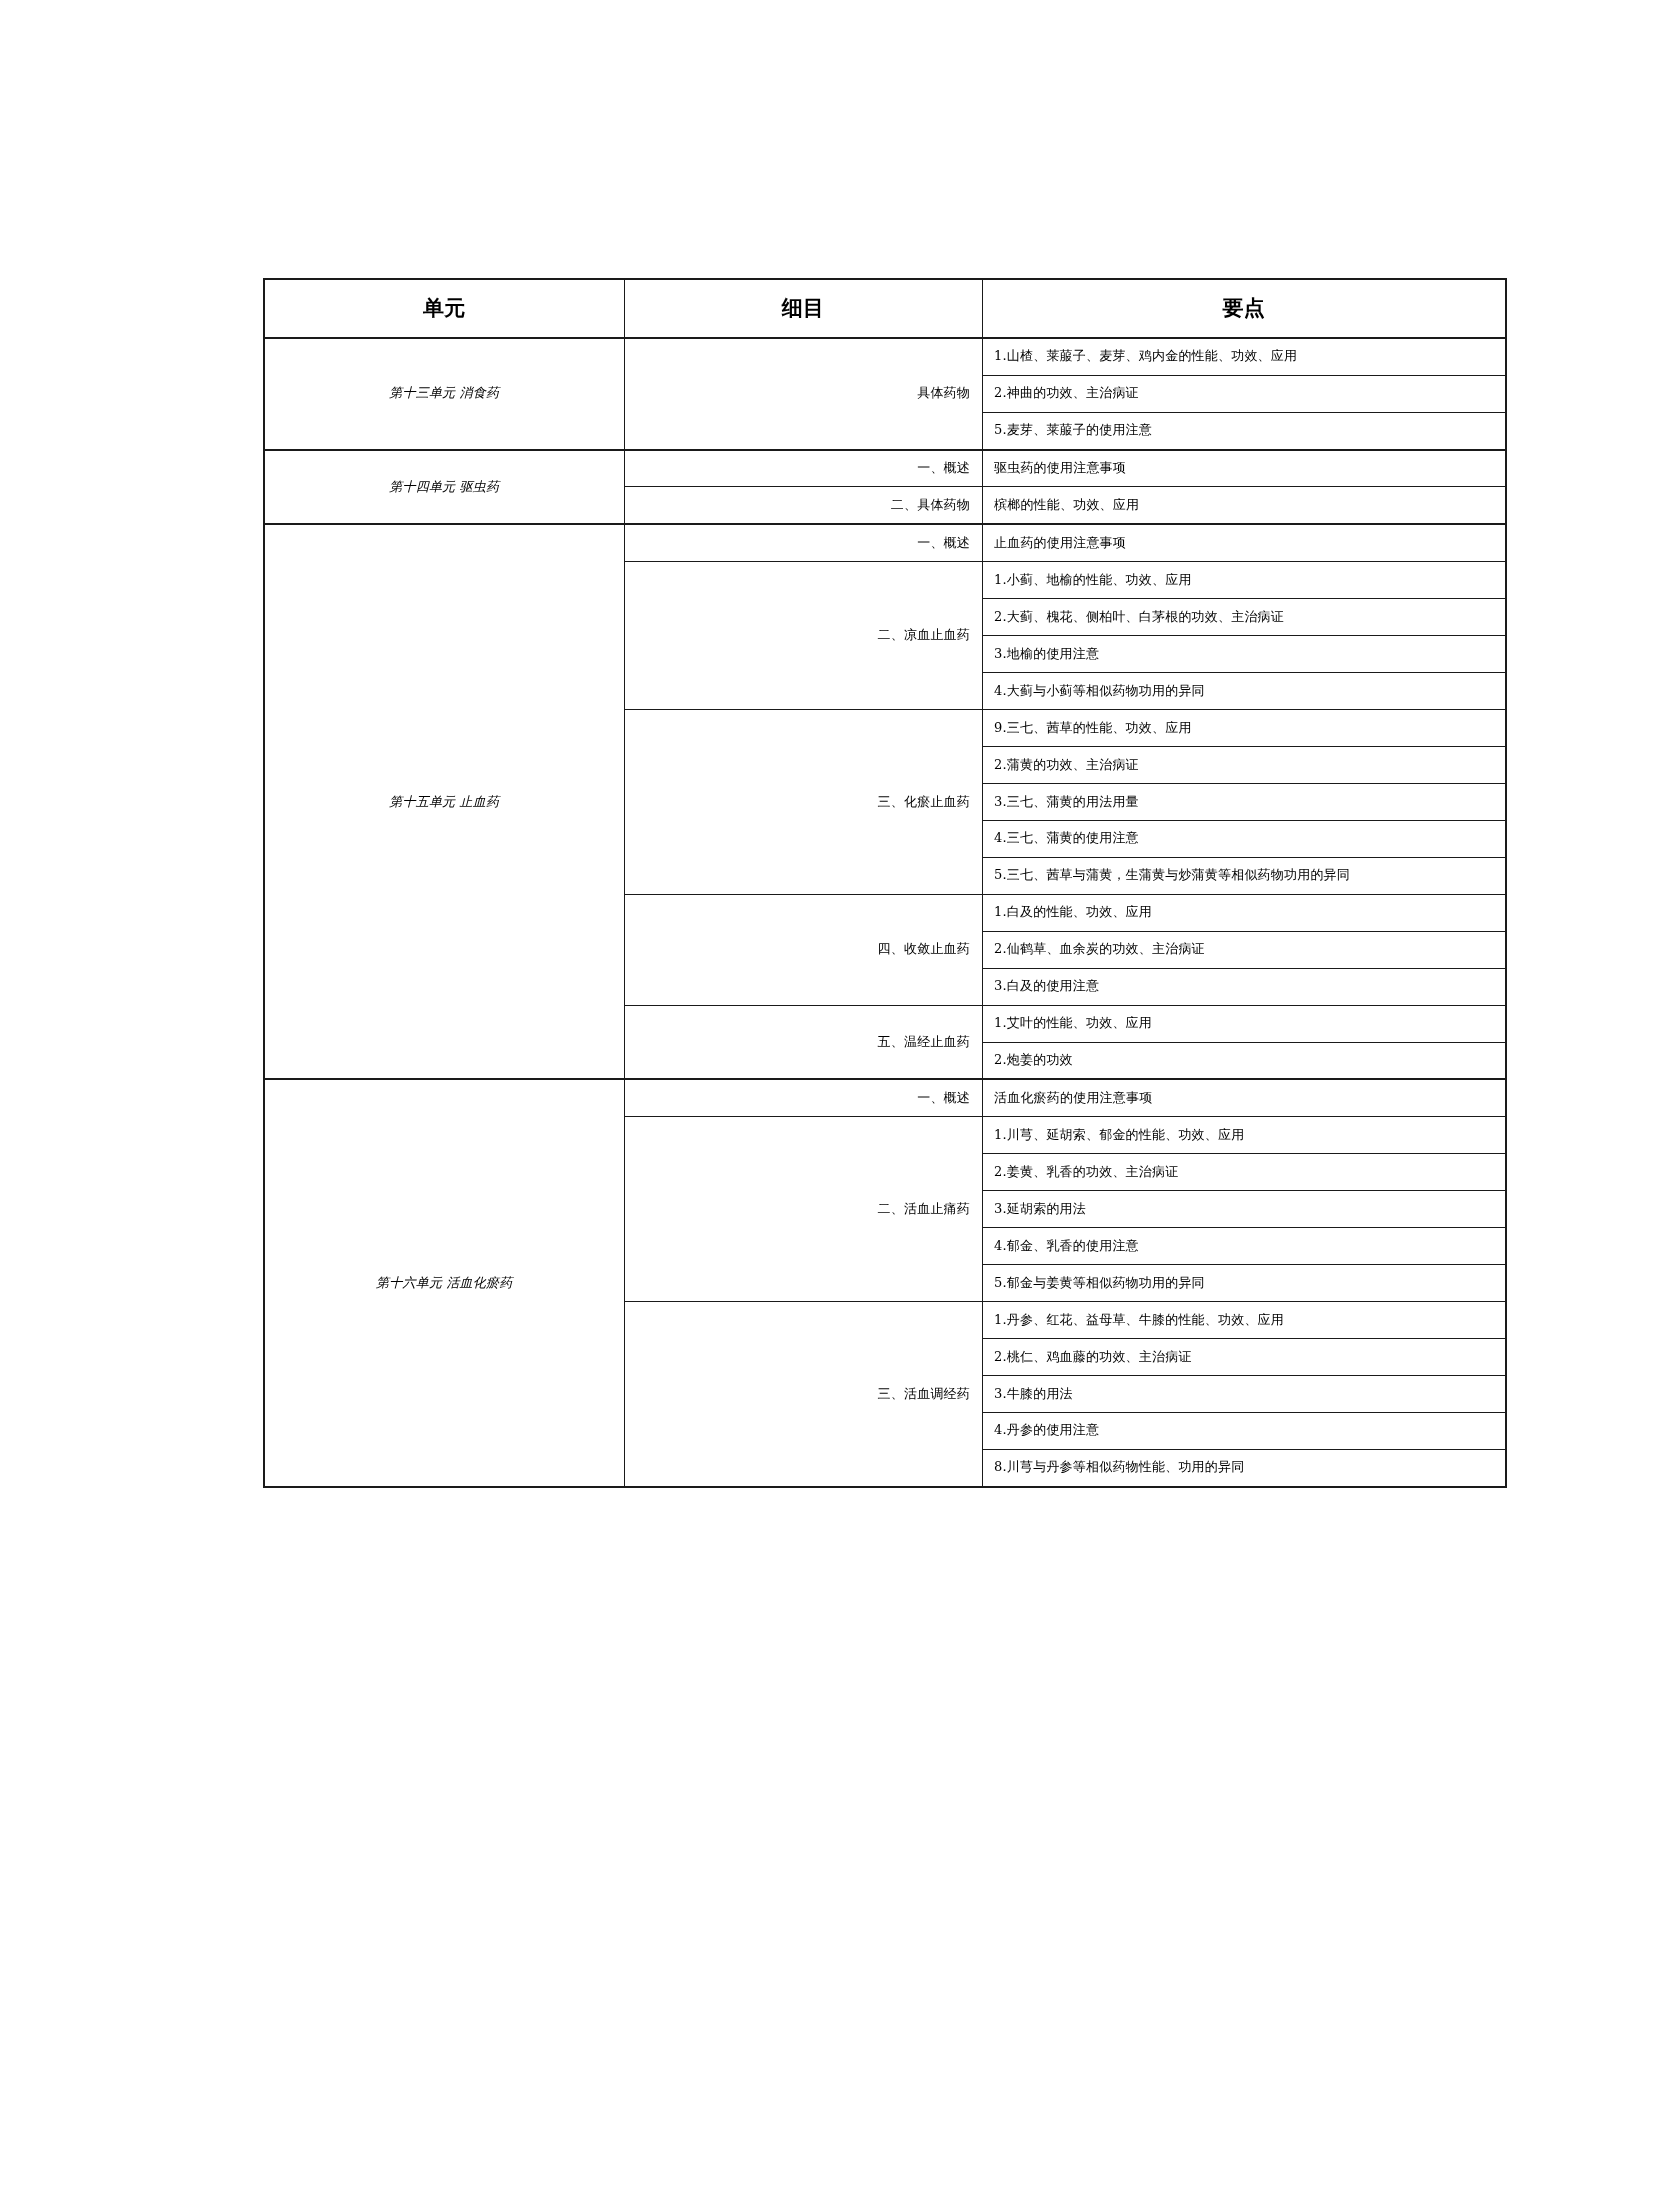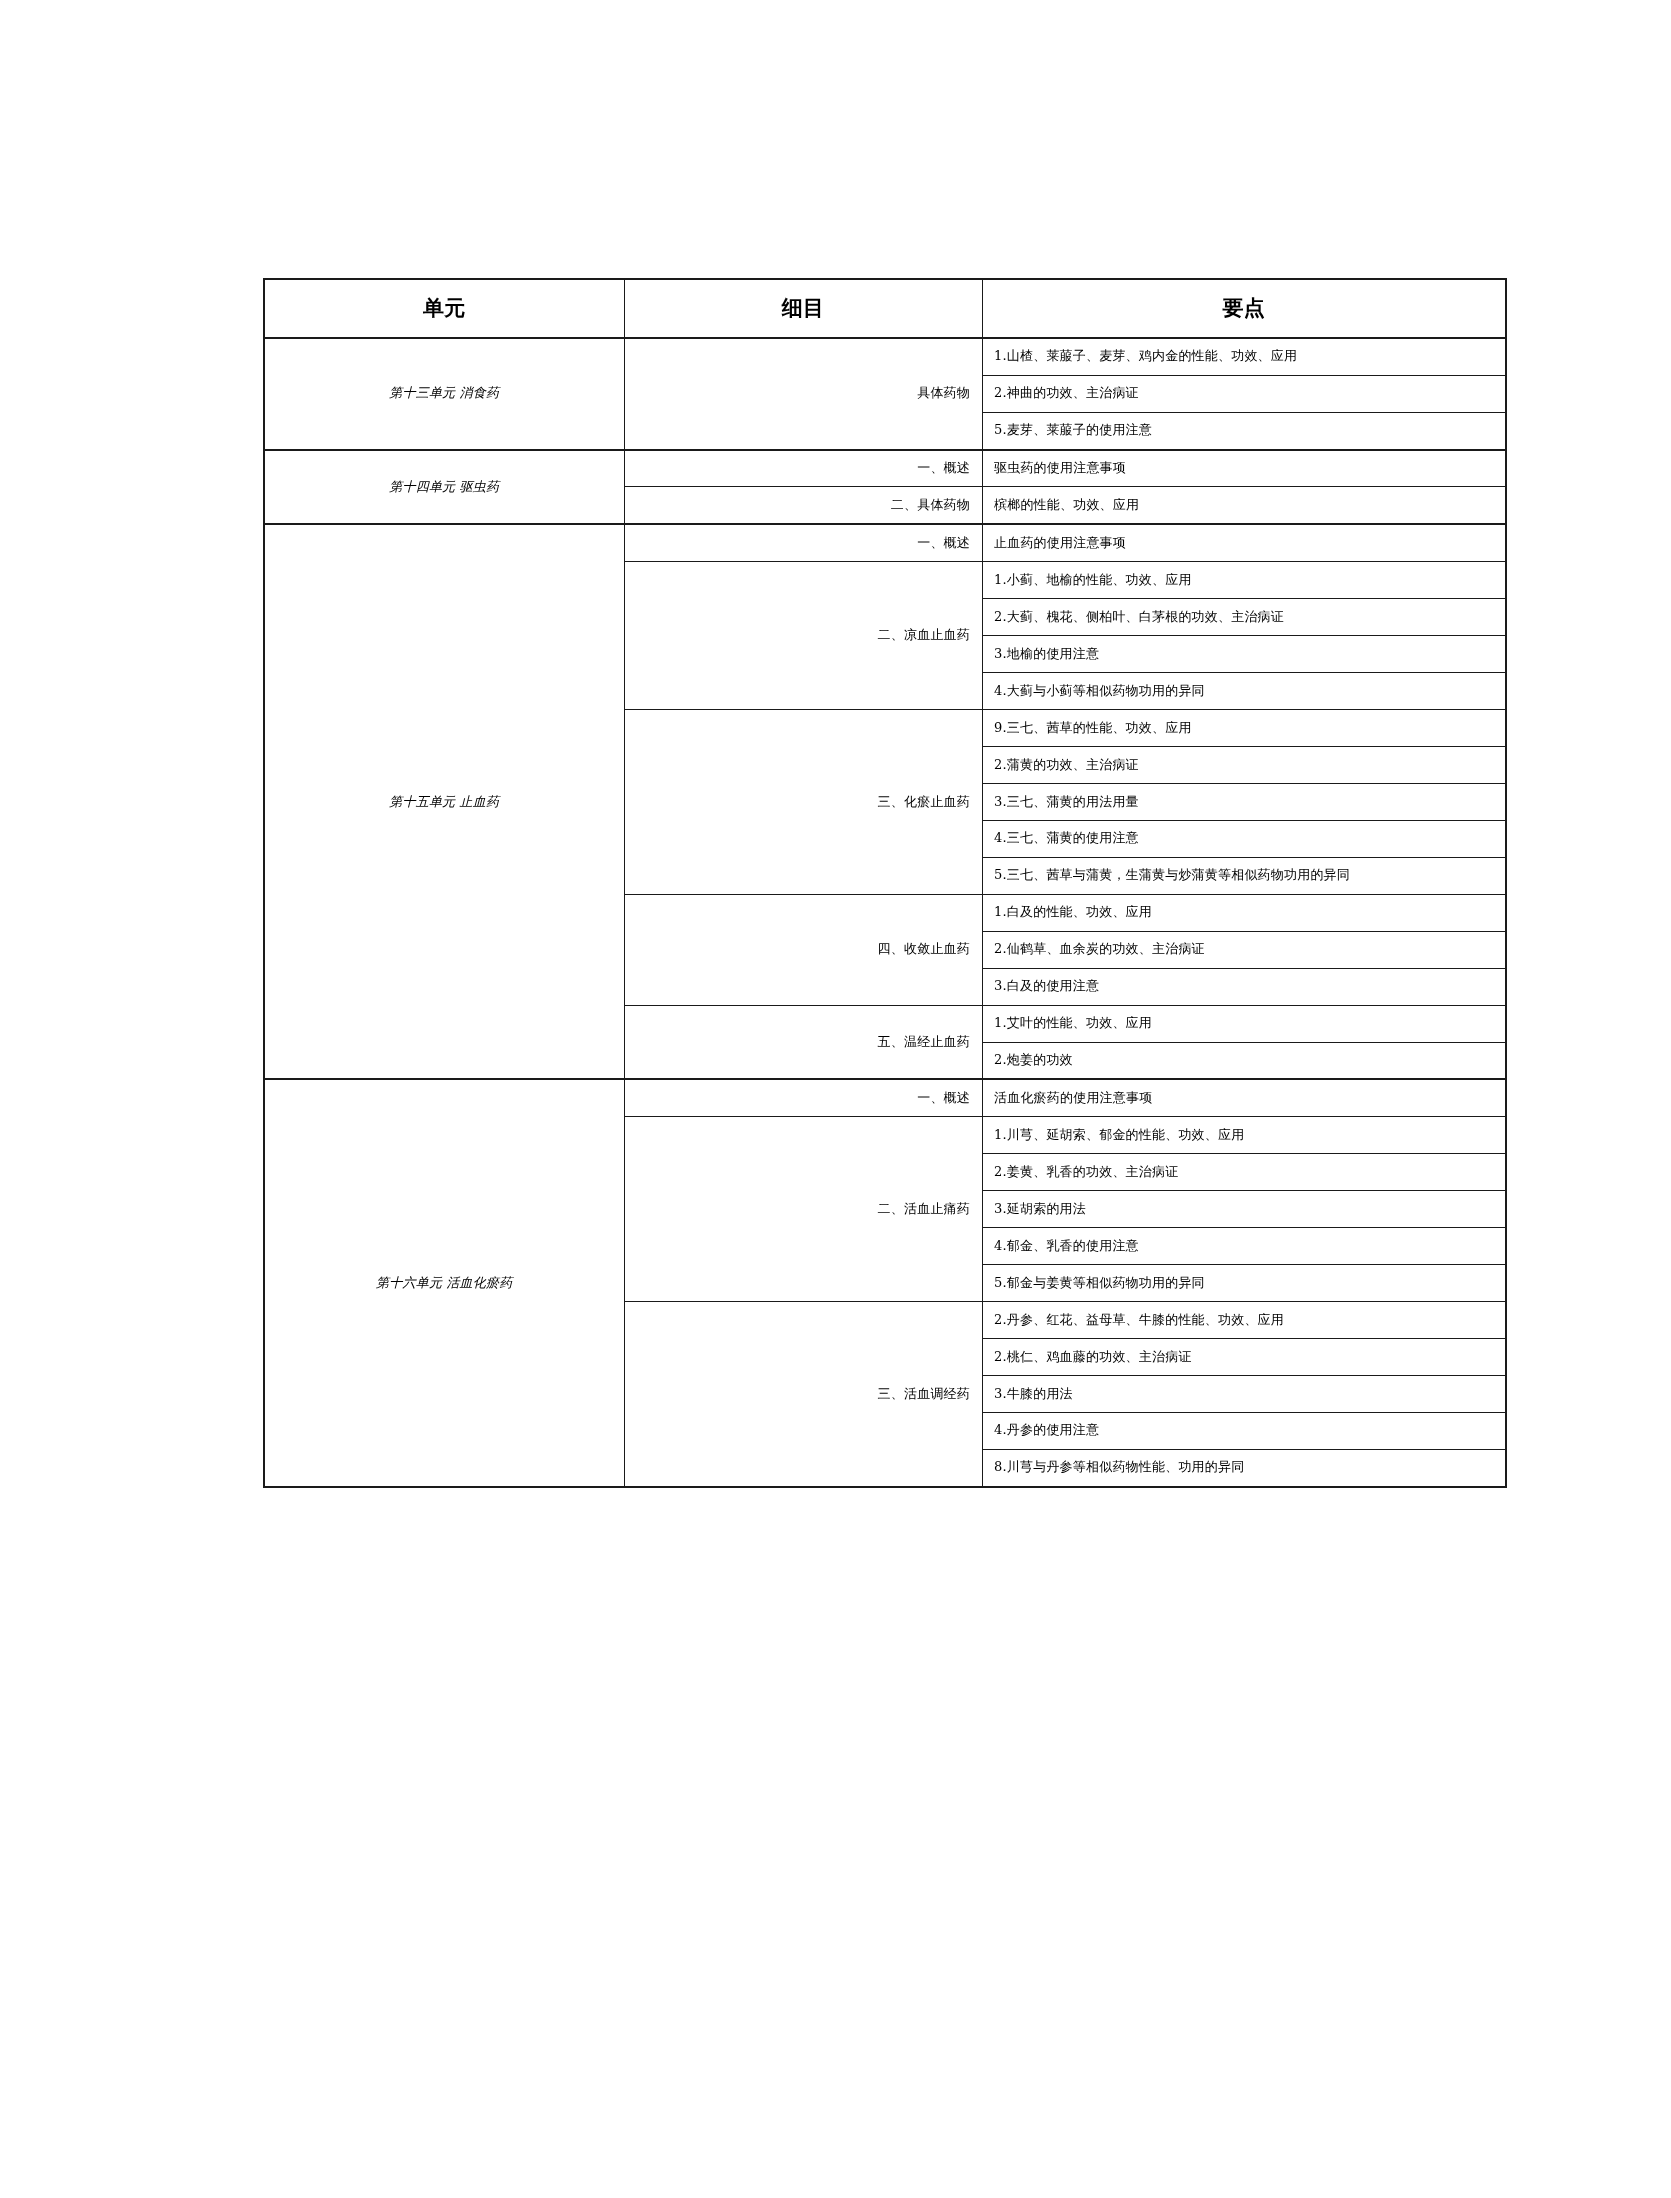--- a/index.html
+++ b/index.html
@@ -193,21 +193,21 @@
             <td class="point-cell">3.延胡索的用法</td>
           </tr>
           <tr>
             <td class="point-cell">4.郁金、乳香的使用注意</td>
           </tr>
           <tr>
             <td class="point-cell">5.郁金与姜黄等相似药物功用的异同</td>
           </tr>
           <tr>
             <td class="detail-cell" rowspan="5">三、活血调经药</td>
-            <td class="point-cell">2.丹参、红花、益母草、牛膝的性能、功效、应用</td>
+            <td class="point-cell">1.丹参、红花、益母草、牛膝的性能、功效、应用</td>
           </tr>
           <tr>
             <td class="point-cell">2.桃仁、鸡血藤的功效、主治病证</td>
           </tr>
           <tr>
             <td class="point-cell">3.牛膝的用法</td>
           </tr>
           <tr>
             <td class="point-cell">4.丹参的使用注意</td>
           </tr>

